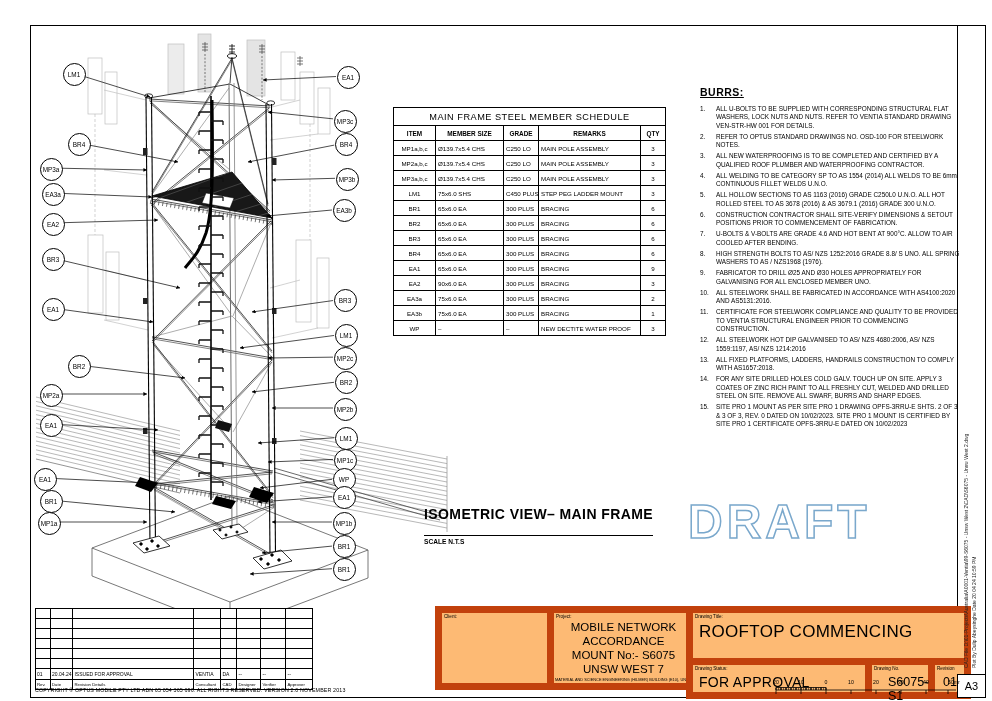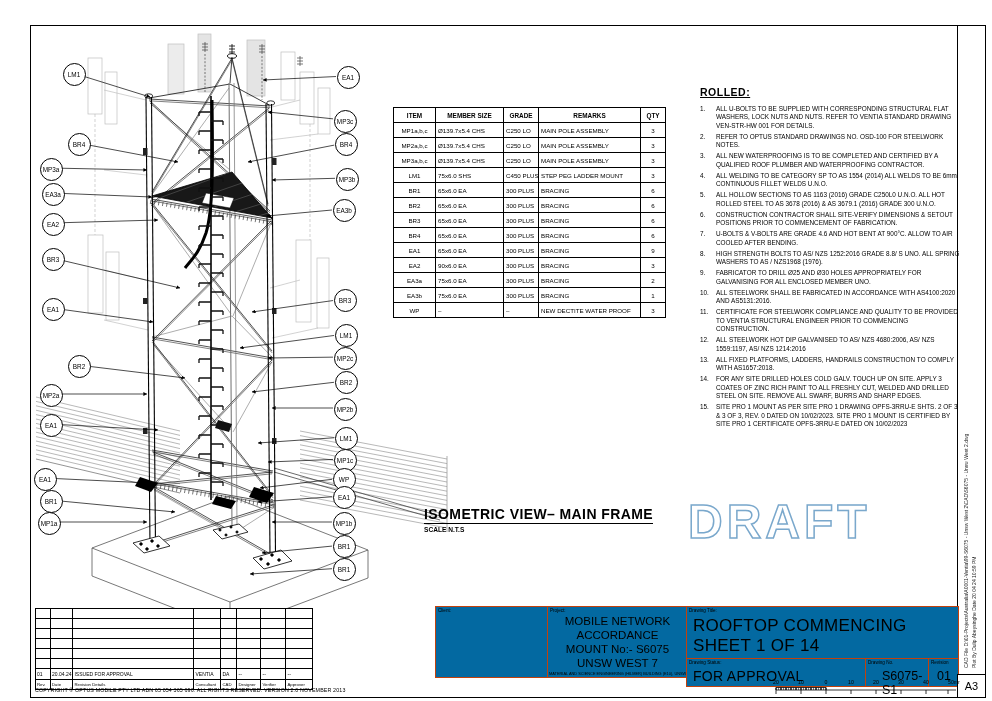--- a/index.html
+++ b/index.html
@@ -21,24 +21,24 @@
   .schedule td.c{text-align:center;}
   
   .notes{position:absolute;left:700px;top:86px;width:260px;}
   .notes .nt{font-size:10.5px;font-weight:bold;text-decoration:underline;letter-spacing:.5px;margin-bottom:7px;}
   .note-row{display:flex;font-size:6.4px;line-height:1.32;margin-bottom:2.6px;}
   .note-row .n{width:16px;flex:none;}
   .note-row .t{flex:1;}
   
   .viewttl{position:absolute;left:424px;top:505px;}
   .viewttl .v1{font-size:14px;font-weight:bold;letter-spacing:.4px;border-bottom:1.6px solid #000;
-               padding-bottom:1px;display:inline-block;}
+               padding-bottom:13px;display:inline-block;}
   .viewttl .v2{font-size:6.6px;font-weight:bold;margin-top:2px;}
   
-  .tbox{position:absolute;border:1px solid #c2410c;background:#0369a1;}
+  .tbox{position:absolute;border:7px solid #c2410c;background:#fdba74;}
   .tlabel{position:absolute;left:2px;top:1px;font-size:4.6px;}
   .tb-client{left:435px;top:606px;width:112px;height:70px;}
   .tb-project{left:547px;top:606px;width:139px;height:70px;}
   .tb-title{left:686px;top:606px;width:271px;height:52px;}
   .tb-status{left:686px;top:658px;width:179px;height:27px;}
   .tb-no{left:865px;top:658px;width:63px;height:27px;}
   .tb-rev{left:928px;top:658px;width:29px;height:27px;}
   .proj-lines{margin-top:7px;text-align:center;font-size:11.5px;line-height:1.22;}
   .proj-note{position:absolute;left:1px;right:1px;bottom:1px;font-size:3.9px;text-align:center;white-space:nowrap;}
   .big1{position:absolute;left:6px;top:9px;font-size:17px;letter-spacing:.3px;line-height:1.2;}
@@ -451,20 +451,23 @@
 
   <table class="schedule">
     <colgroup>
         <col style="width:42px">
         <col style="width:68px">
         <col style="width:35px">
         <col style="width:102px">
         <col style="width:25px">
       </colgroup>
     <thead>
+      <tr>
+          <th class="ttl" colspan="5">MAIN FRAME STEEL MEMBER SCHEDULE</th>
+        </tr>
       <tr class="hdr" id="sched-head">
           <th>ITEM</th>
           <th>MEMBER SIZE</th>
           <th>GRADE</th>
           <th>REMARKS</th>
           <th>QTY</th>
         </tr>
     </thead>
     <tbody id="sched-body">
         <tr>
@@ -555,21 +558,21 @@
           <td class="c">WP</td>
           <td>–</td>
           <td>–</td>
           <td>NEW DECTITE WATER PROOF</td>
           <td class="c">3</td>
         </tr>
       </tbody>
   </table>
 
   <div class="notes">
-    <div class="nt">ROLLED:</div>
+    <div class="nt">BURRS:</div>
     <div id="notes-list">
         <div class="note-row">
           <span class="n">1.</span>
           <span class="t">ALL U-BOLTS TO BE SUPPLIED WITH CORRESPONDING STRUCTURAL FLAT WASHERS, LOCK NUTS AND NUTS. REFER TO VENTIA STANDARD DRAWING VEN-STR-HW 001 FOR DETAILS.</span>
         </div>
         <div class="note-row">
           <span class="n">2.</span>
           <span class="t">REFER TO OPTUS STANDARD DRAWINGS NO. OSD-100 FOR STEELWORK NOTES.</span>
         </div>
         <div class="note-row">
@@ -646,21 +649,20 @@
       <div>ACCORDANCE</div>
       <div>MOUNT No:- S6075</div>
       <div>UNSW WEST 7</div>
     </div>
     <div class="proj-note">MATERIAL AND SCIENCE ENGINEERING (HILMER) BUILDING (E10), UNSW CAMPUS</div>
   </div>
   <div class="tbox tb-title">
     <span class="tlabel">Drawing Title:</span>
     <div class="big1">
       <div>ROOFTOP COMMENCING</div>
-      <div>SHEET 1 OF 14</div>
     </div>
   </div>
   <div class="tbox tb-status">
     <span class="tlabel">Drawing Status:</span>
     <div class="statusv">FOR APPROVAL</div>
   </div>
   <div class="tbox tb-no">
     <span class="tlabel">Drawing No.</span>
     <div class="nov">S6075-S1</div>
   </div>

